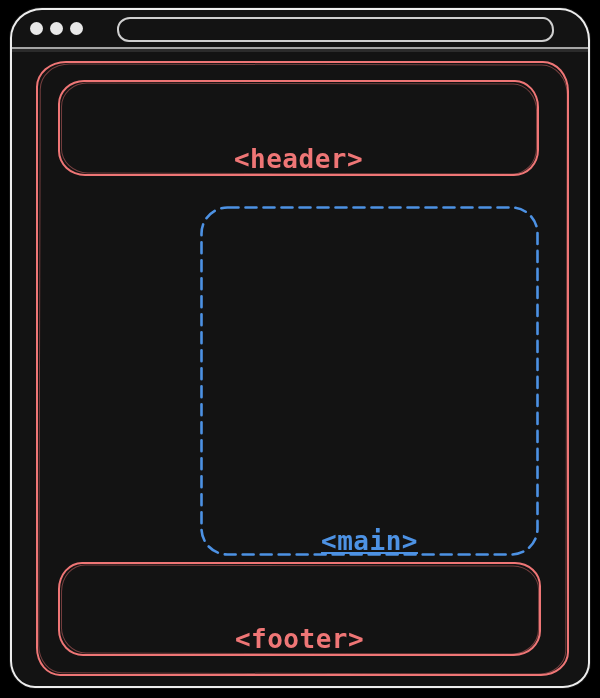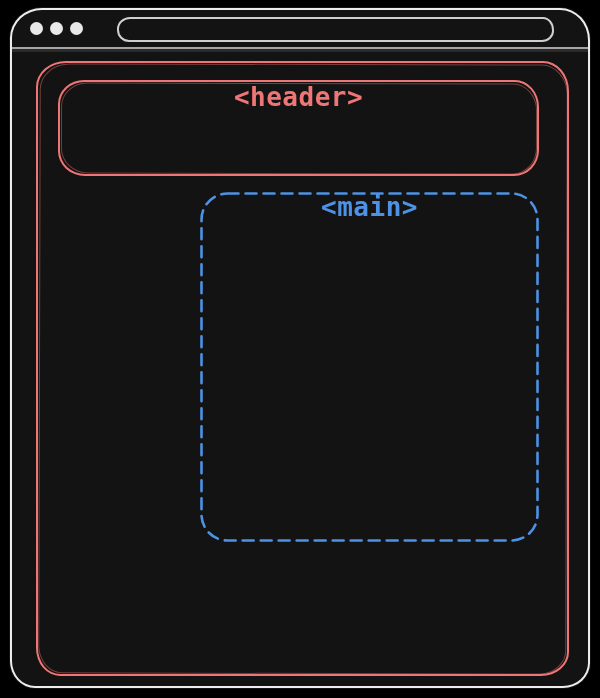--- a/index.html
+++ b/index.html
@@ -53,39 +53,40 @@
     border-radius: inherit;
     opacity: 0.45;
     transform: rotate(0.15deg);
     pointer-events: none;
   }
   .content-outline { color: var(--accent-red, #ef7676); }
 
   
   .region {
     position: absolute;
-    display: flex; align-items: flex-start; justify-content: center;
+    display: flex; align-items: flex-end; justify-content: center;
     font-size: 26px; font-weight: bold;
     letter-spacing: 0.5px;
   }
   .region-solid {
     border: 2.5px solid var(--accent-red, #ef7676);
     color: var(--accent-red, #ef7676);
   }
   .header-region {
     left: 46px; top: 70px; width: 481px; height: 96px;
     border-radius: 26px 24px 25px 27px / 24px 27px 26px 25px;
   }
   .nav-region {
     left: 46px; top: 180px; width: 122px; height: 350px;
     border-radius: 25px 27px 24px 26px / 27px 25px 26px 24px;
   }
   .main-region {
-    left: 188px; top: 182px; width: 339px; height: 350px;
+    left: 188px; top: 196px; width: 339px; height: 350px;
     color: var(--accent-blue, #4d92e4);
+    text-decoration: underline;
   }
   .main-region svg { position: absolute; inset: 0; width: 100%; height: 100%; }
   .main-region rect {
     fill: none;
     stroke: var(--accent-blue, #4d92e4);
     stroke-width: 2.6;
     stroke-dasharray: 11 7;
     stroke-linecap: round;
   }
   .footer-region {
@@ -116,15 +117,18 @@
     </div>
 
 
     <div class="region main-region">
       <svg aria-hidden="true">
         <rect x="1.5" y="1.5" width="336" height="347" rx="26" ry="26"></rect>
       </svg>
       <span class="region-label">&lt;main&gt;</span>
     </div>
 
+    <div class="region region-solid footer-region sketch">
+      <span class="region-label">&lt;footer&gt;</span>
+    </div>
 
   </div>
 </div>
 
 </body></html>

